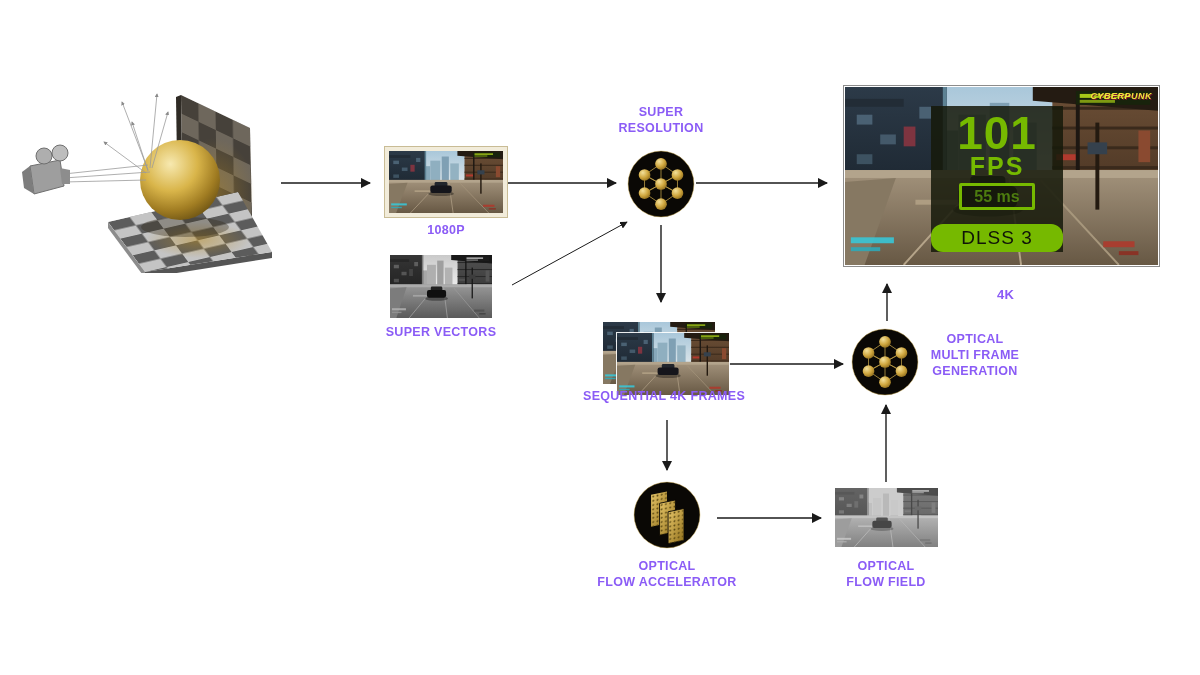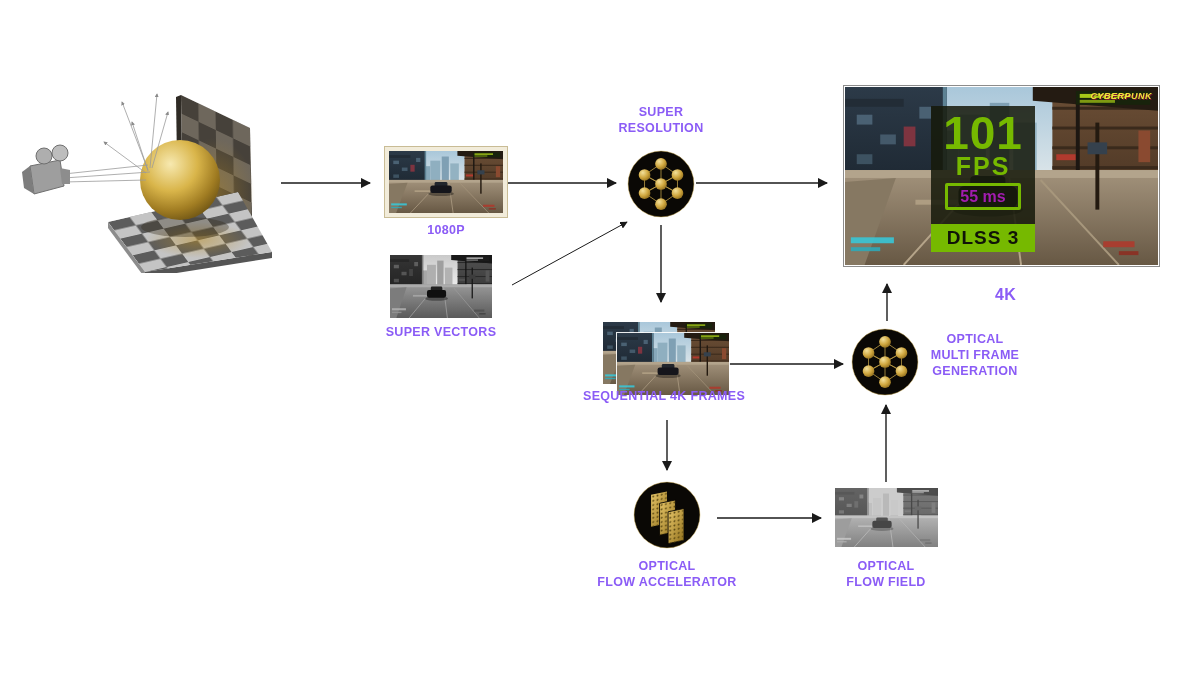--- a/index.html
+++ b/index.html
@@ -14,28 +14,28 @@
   .gray{filter:grayscale(1) contrast(1.05) brightness(1.02);}
   .flowfield{filter:grayscale(1) brightness(1.45) contrast(0.6);}
   .seqfront{outline:1px solid rgba(255,255,255,.9);}
   
   .k4{position:absolute;left:843px;top:85px;width:313px;height:178px;background:#fff;
       border:1px solid #8c8c8c;padding:1px;box-shadow:0 0 0 0 #fff;}
   .k4inner{position:relative;width:313px;height:178px;overflow:hidden;}
   .k4inner>svg{position:absolute;left:0;top:0;}
   .cplogo{position:absolute;right:6px;top:4px;font-size:9px;font-weight:700;font-style:italic;
           color:#f2e33c;letter-spacing:.5px;text-shadow:1px 1px 0 #7a1630;}
-  .dlsspanel{position:absolute;left:86px;top:19px;width:104px;height:146px;
+  .dlsspanel{position:absolute;left:86px;top:19px;width:132px;height:146px;
              background:rgba(22,26,10,.86);display:flex;flex-direction:column;align-items:center;}
   .fpsval{font-size:46px;line-height:46px;font-weight:800;color:#76b900;letter-spacing:1px;margin-top:4px;}
   .fpsunit{font-size:25px;line-height:20px;font-weight:800;color:#76b900;letter-spacing:2px;}
   .mslab{margin-top:7px;border:3px solid #76b900;border-radius:2px;padding:0 12px;
-         font-size:16px;line-height:21px;font-weight:700;color:#a21caf;}
+         font-size:16px;line-height:21px;font-weight:700;color:#4d7c0f;}
   .dlssbar{margin-top:auto;width:100%;height:28px;background:#76b900;display:flex;
-           align-items:center;justify-content:center;font-size:19px;font-weight:700;color:#101408;letter-spacing:1px;}
+           align-items:center;justify-content:center;font-size:19px;font-weight:400;color:#101408;letter-spacing:1px;border-radius:12px;}
   .hidden-defs{position:absolute;width:0;height:0;overflow:hidden;}
 </style>
 </head>
 <body>
 
 <div class="stage">
 
   <svg class="hidden-defs" aria-hidden="true">
     <defs>
       <linearGradient id="gSky" x1="0" y1="0" x2="0" y2="1">
@@ -264,21 +264,21 @@
         </svg>
       <div class="cplogo">CYBERPUNK</div>
       <div class="dlsspanel">
         <div class="fpsval">101</div>
         <div class="fpsunit">FPS</div>
         <div class="mslab">55 ms</div>
         <div class="dlssbar">DLSS 3</div>
       </div>
     </div>
   </div>
-  <div class="lbl" style="left:943px;top:287px;width:125px;font-size:16px">4K</div>
+  <div class="lbl" style="left:943px;top:287px;width:125px;font-size:13px">4K</div>
 
   <svg class="abs" style="left:603px;top:322px" width="112" height="62">
       <use href="#sym-city"></use>
     </svg>
   <svg class="abs seqfront" style="left:617px;top:333px" width="112" height="62">
       <use href="#sym-city"></use>
     </svg>
   <div class="lbl" style="left:583px;top:388px;width:160px">SEQUENTIAL 4K FRAMES</div>
 
   <svg class="abs" style="left:851px;top:328px" width="68" height="68">

